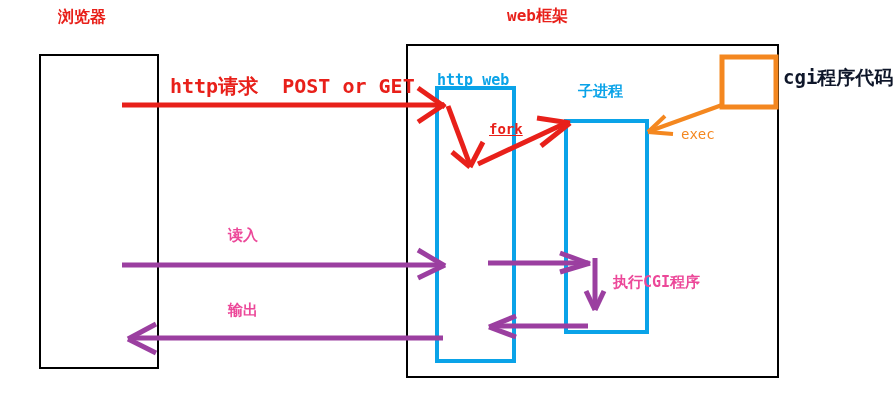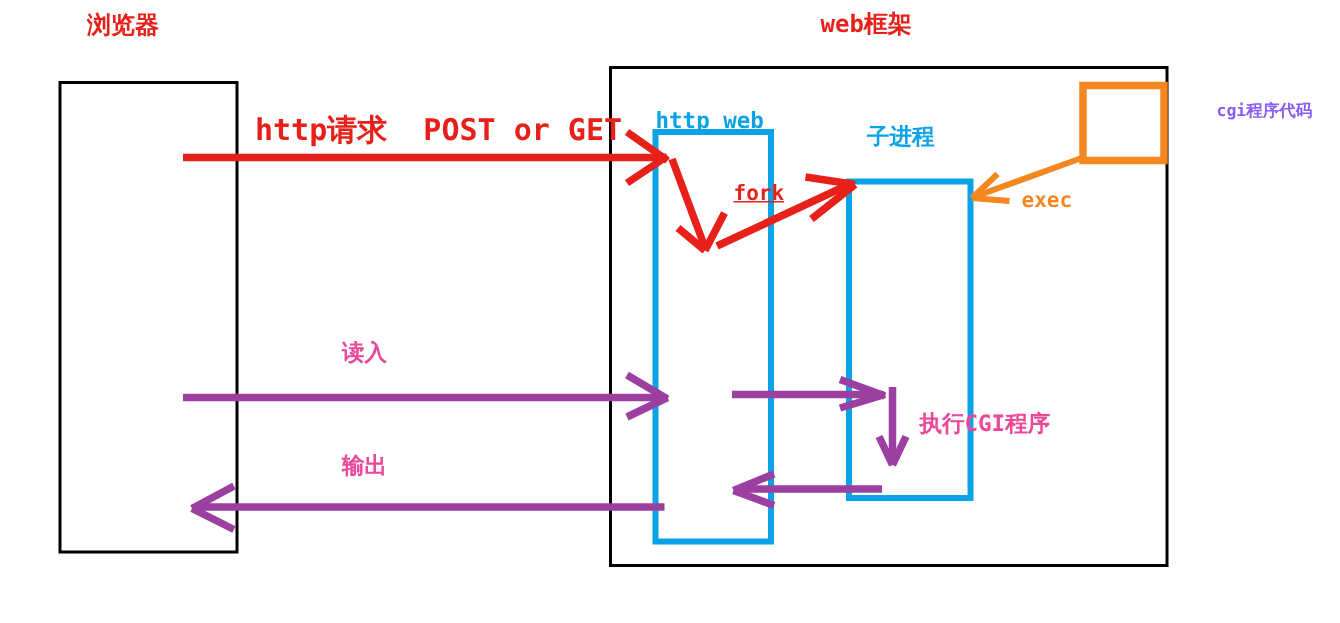--- a/index.html
+++ b/index.html
@@ -43,28 +43,27 @@
     font-weight: bold;
     font-size: 14px;
     text-decoration: underline;
   }
   .blue-lbl {
     color: #0aa3e8;
     font-weight: bold;
     font-size: 15px;
   }
   .orange-lbl {
-    color: #8b5cf6;
+    color: #0f172a;
     font-weight: bold;
-    font-size: 11px;
-    margin-left: 28px;
+    font-size: 19px;
   }
   .orange-small {
     color: #f4871f;
-    font-weight: bold;
+    font-weight: normal;
     font-size: 14px;
   }
   .purple-lbl {
     color: #ec4899;
     font-weight: bold;
     font-size: 15px;
   }
 </style>
 </head>
 <body>
@@ -134,21 +133,21 @@
     <g stroke="#9b3fa0" stroke-width="5" fill="none" stroke-linecap="butt">
       <line x1="443" y1="338" x2="131" y2="338"></line>
       <line x1="156" y1="324" x2="128" y2="339"></line>
       <line x1="156" y1="353" x2="128" y2="339"></line>
     </g>
 
   </svg>
 
   <div class="lbl red-title" style="left:58px; top:9px;">浏览器</div>
 
-  <div class="lbl red-title" style="left:507px; top:8px;margin-left:40px;">web框架</div>
+  <div class="lbl red-title" style="left:507px; top:8px;">web框架</div>
 
   <div class="lbl red-lbl" style="left:170px; top:76px;">http请求  POST or GET</div>
 
   <div class="lbl blue-lbl" style="left:437px; top:73px;">http web</div>
 
   <div class="lbl red-small" style="left:489px; top:122px;">fork</div>
 
   <div class="lbl blue-lbl" style="left:578px; top:84px;">子进程</div>
 
   <div class="lbl orange-small" style="left:681px; top:127px;">exec</div>

